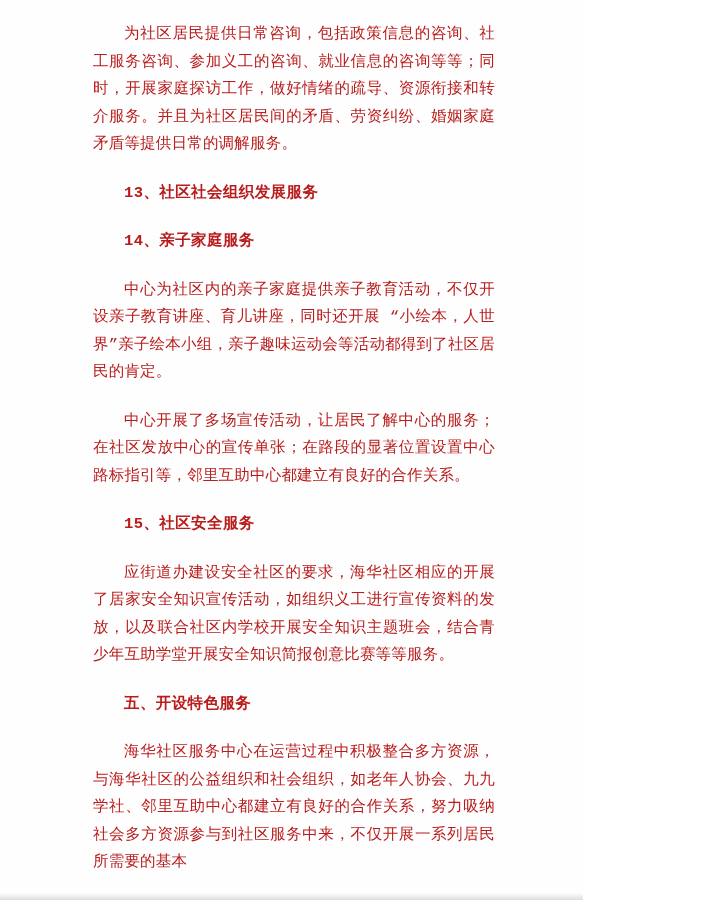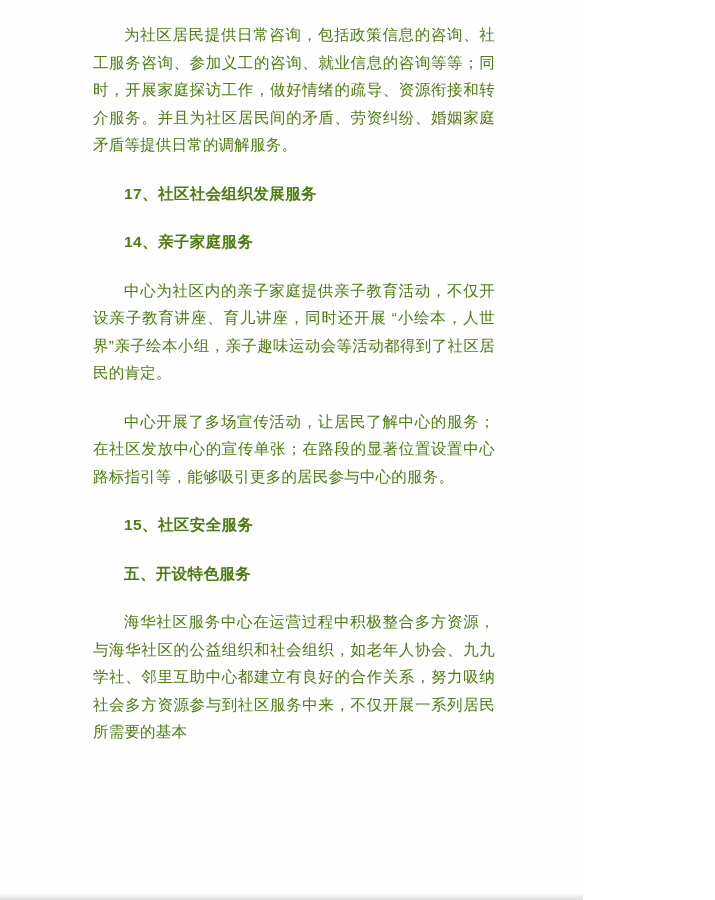--- a/index.html
+++ b/index.html
@@ -8,22 +8,22 @@
     padding: 0;
     background: #ffffff;
   }
   .page {
     position: relative;
     width: 583px;
     height: 900px;
     margin: 0;
     background: #fefefe;
     overflow: hidden;
-    font-family: Liberation Sans, sans-serif;
-    color: #4d7c0f;
+    font-family: Liberation Mono, monospace;
+    color: #b91c1c;
   }
   .content {
     padding: 21px 88px 0 93px; 
   }
   .para {
     margin: 0 0 21px 0;
     font-size: 15.5px;
     line-height: 27.5px;
     letter-spacing: 0.2px;
     text-indent: 2em;
@@ -49,32 +49,33 @@
   }
 </style>
 </head>
 <body>
 
 <div class="page">
   <div class="content">
 
     <p class="para">为社区居民提供日常咨询，包括政策信息的咨询、社工服务咨询、参加义工的咨询、就业信息的咨询等等；同时，开展家庭探访工作，做好情绪的疏导、资源衔接和转介服务。并且为社区居民间的矛盾、劳资纠纷、婚姻家庭矛盾等提供日常的调解服务。</p>
 
-    <h3 class="heading">17、社区社会组织发展服务</h3>
+    <h3 class="heading">13、社区社会组织发展服务</h3>
 
 
     <h3 class="heading">14、亲子家庭服务</h3>
 
     <p class="para">中心为社区内的亲子家庭提供亲子教育活动，不仅开设亲子教育讲座、育儿讲座，同时还开展 “小绘本，人世界”亲子绘本小组，亲子趣味运动会等活动都得到了社区居民的肯定。</p>
 
 
-    <p class="para">中心开展了多场宣传活动，让居民了解中心的服务；在社区发放中心的宣传单张；在路段的显著位置设置中心路标指引等，能够吸引更多的居民参与中心的服务。</p>
+    <p class="para">中心开展了多场宣传活动，让居民了解中心的服务；在社区发放中心的宣传单张；在路段的显著位置设置中心路标指引等，邻里互助中心都建立有良好的合作关系。</p>
 
     <h3 class="heading">15、社区安全服务</h3>
 
+    <p class="para">应街道办建设安全社区的要求，海华社区相应的开展了居家安全知识宣传活动，如组织义工进行宣传资料的发放，以及联合社区内学校开展安全知识主题班会，结合青少年互助学堂开展安全知识简报创意比赛等等服务。</p>
 
     <h3 class="heading">五、开设特色服务</h3>
 
     <p class="para">海华社区服务中心在运营过程中积极整合多方资源，与海华社区的公益组织和社会组织，如老年人协会、九九学社、邻里互助中心都建立有良好的合作关系，努力吸纳社会多方资源参与到社区服务中来，不仅开展一系列居民所需要的基本</p>
 
   </div>
 
   <div class="page-bottom-shadow"></div>
 </div>
 

